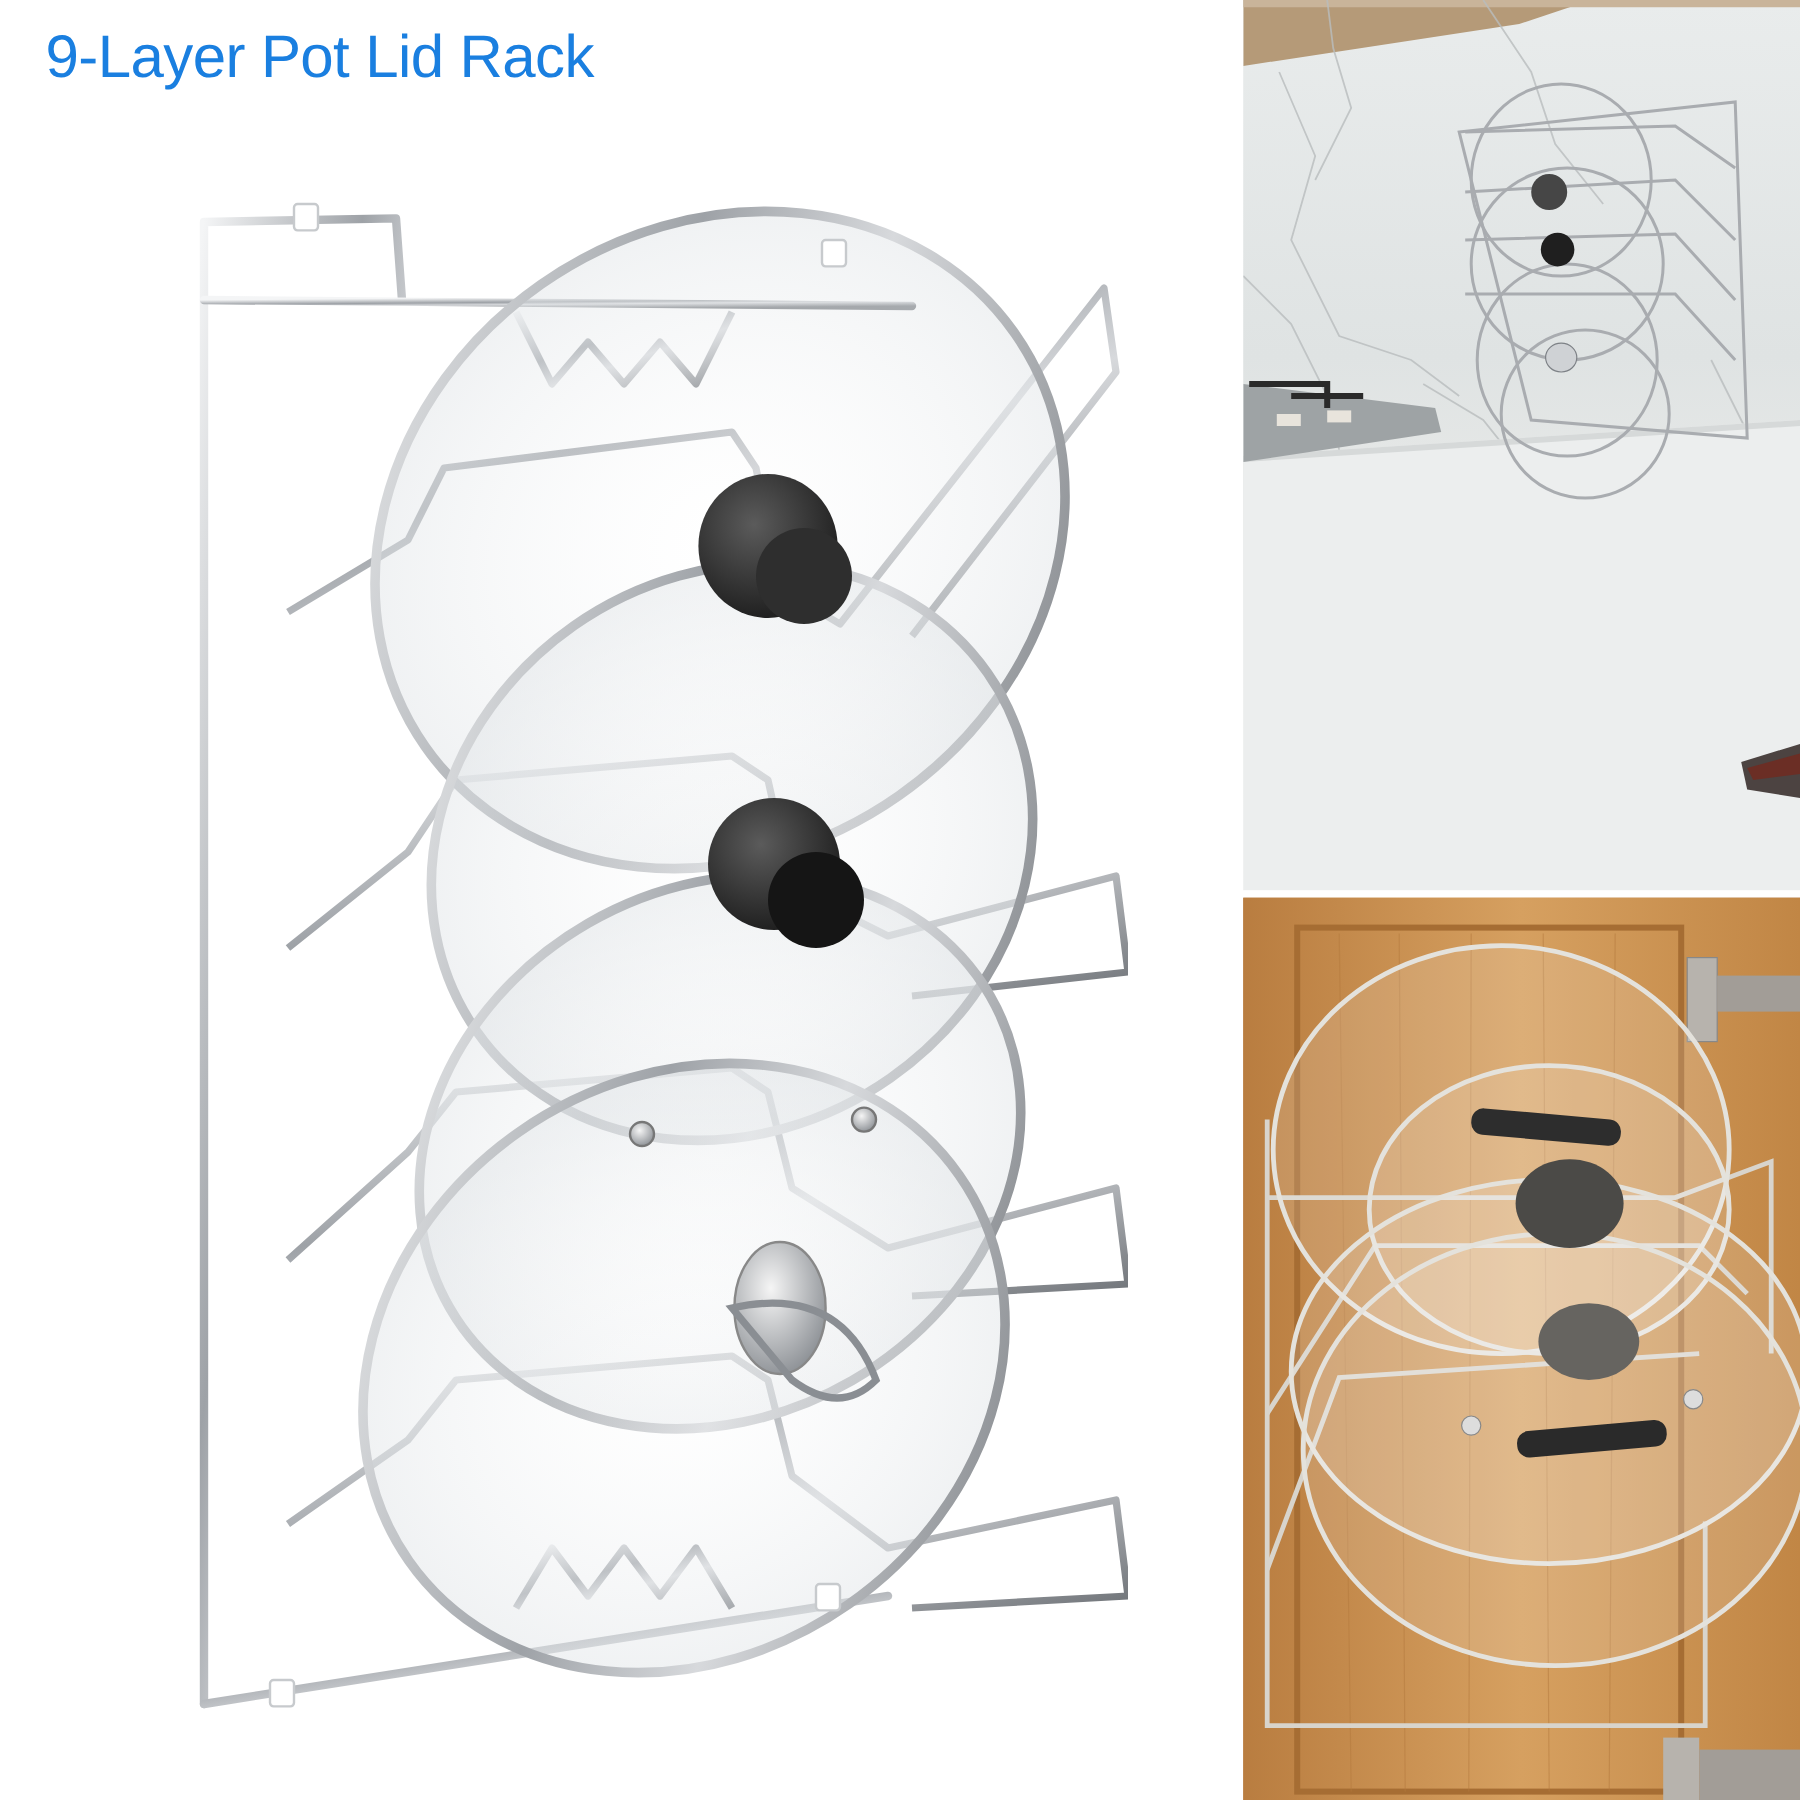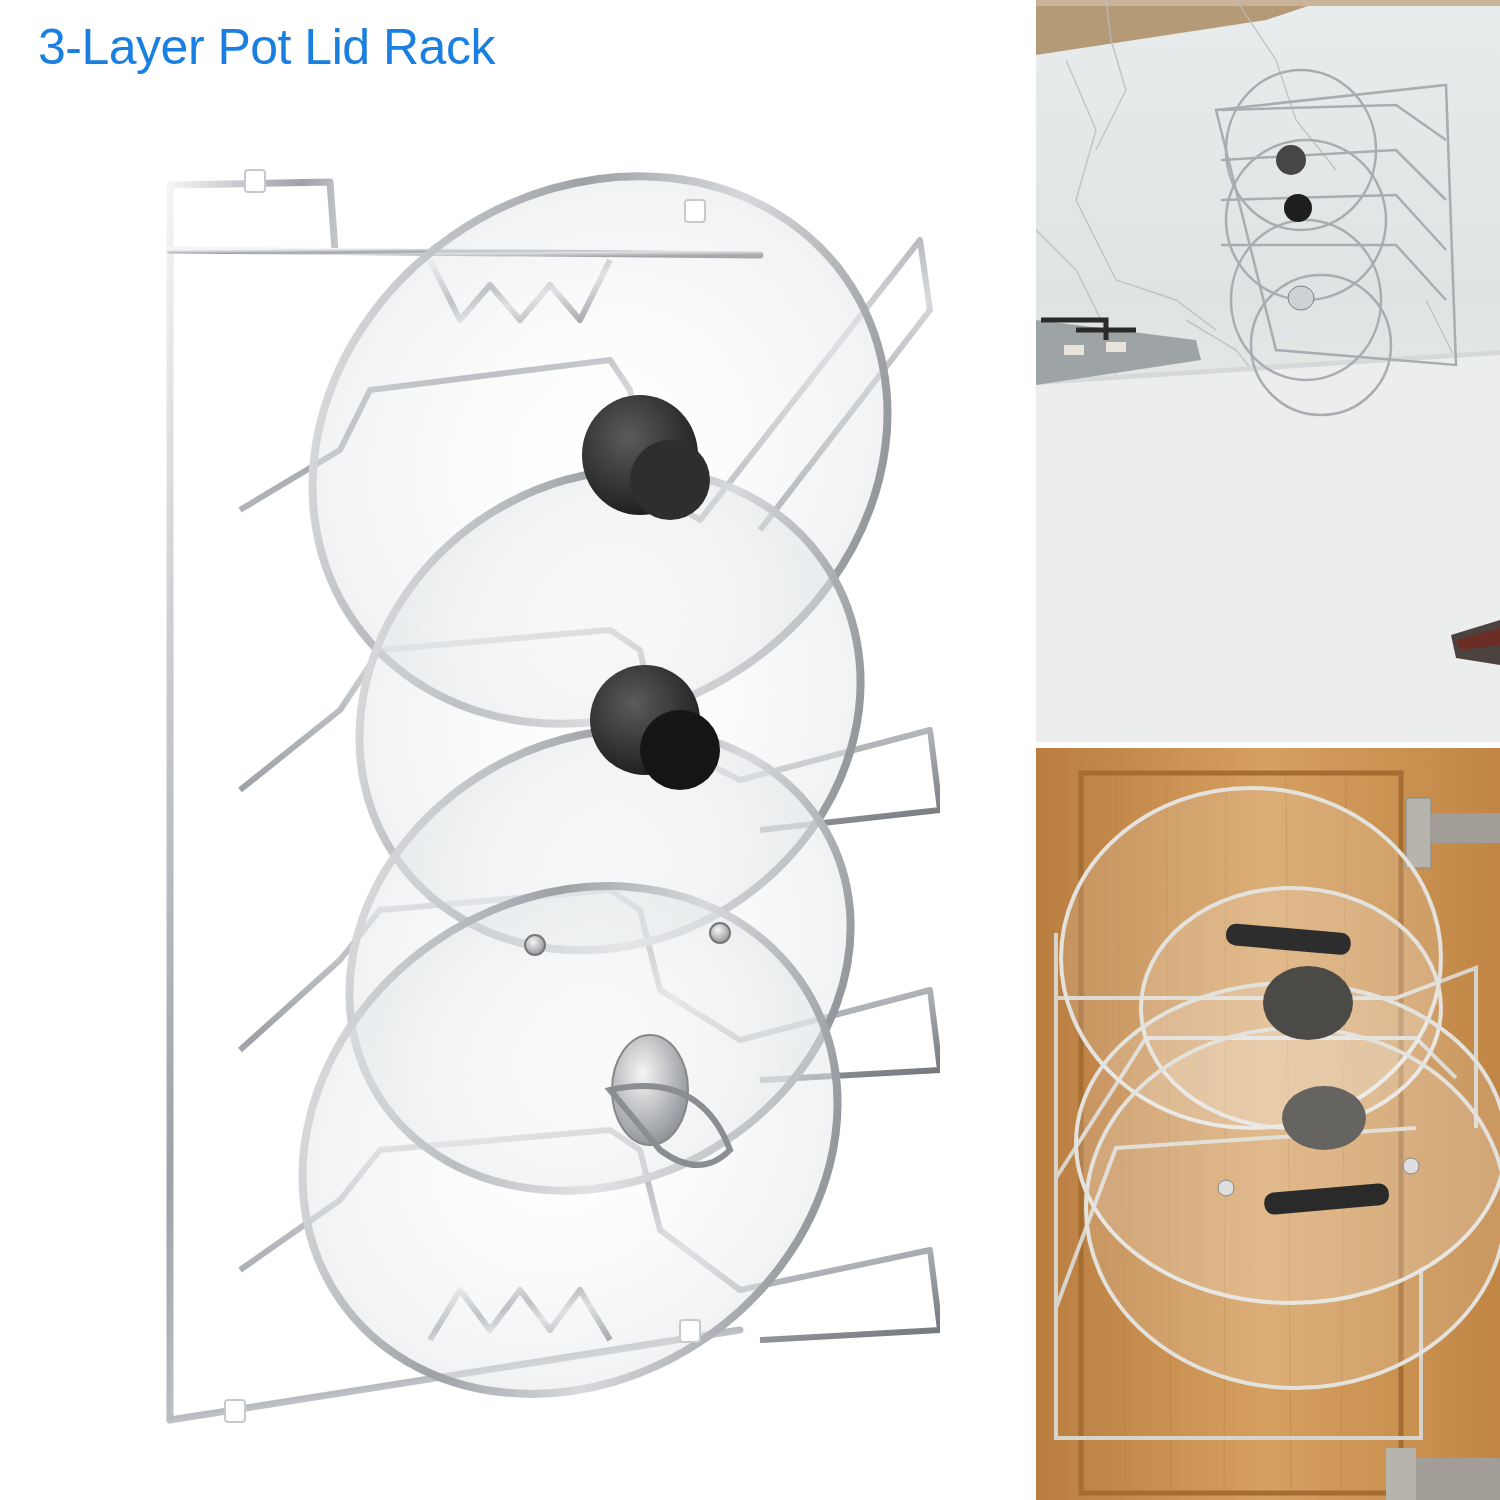--- a/index.html
+++ b/index.html
@@ -33,21 +33,21 @@
     }
     .panel-bottom {
       position: absolute; left: 1036px; top: 748px; width: 464px; height: 752px;
       overflow: hidden;
       background: linear-gradient(90deg, #b77a3d 0%, #d49a56 30%, #c88c4b 60%, #b47840 100%);
     }
   </style>
 </head>
 <body>
 
-<div class="title">3-Layer Pot Lid Rack</div>
+<div class="title">9-Layer Pot Lid Rack</div>
 
 <div class="main-photo">
   <svg viewBox="0 0 800 1400" xmlns="http://www.w3.org/2000/svg">
     <defs>
       <linearGradient id="chrome" x1="0" y1="0" x2="1" y2="1">
         <stop offset="0" stop-color="#f4f5f6"></stop>
         <stop offset="0.4" stop-color="#9ea2a7"></stop>
         <stop offset="0.6" stop-color="#d7d9dc"></stop>
         <stop offset="1" stop-color="#6f7378"></stop>
       </linearGradient>

